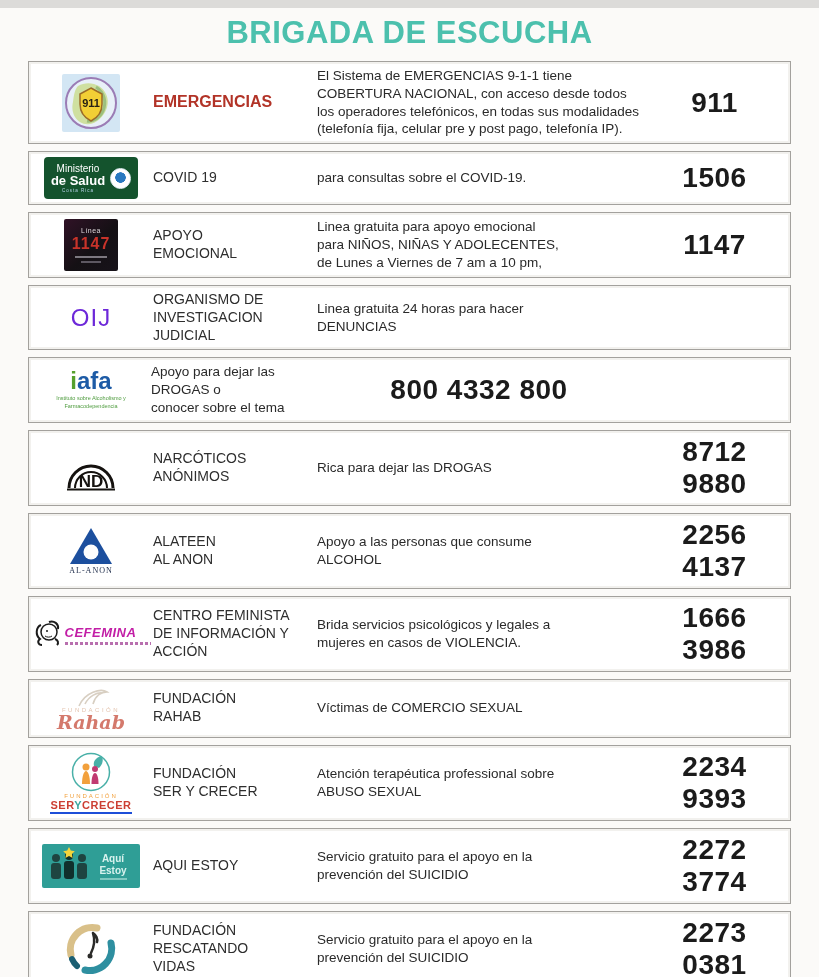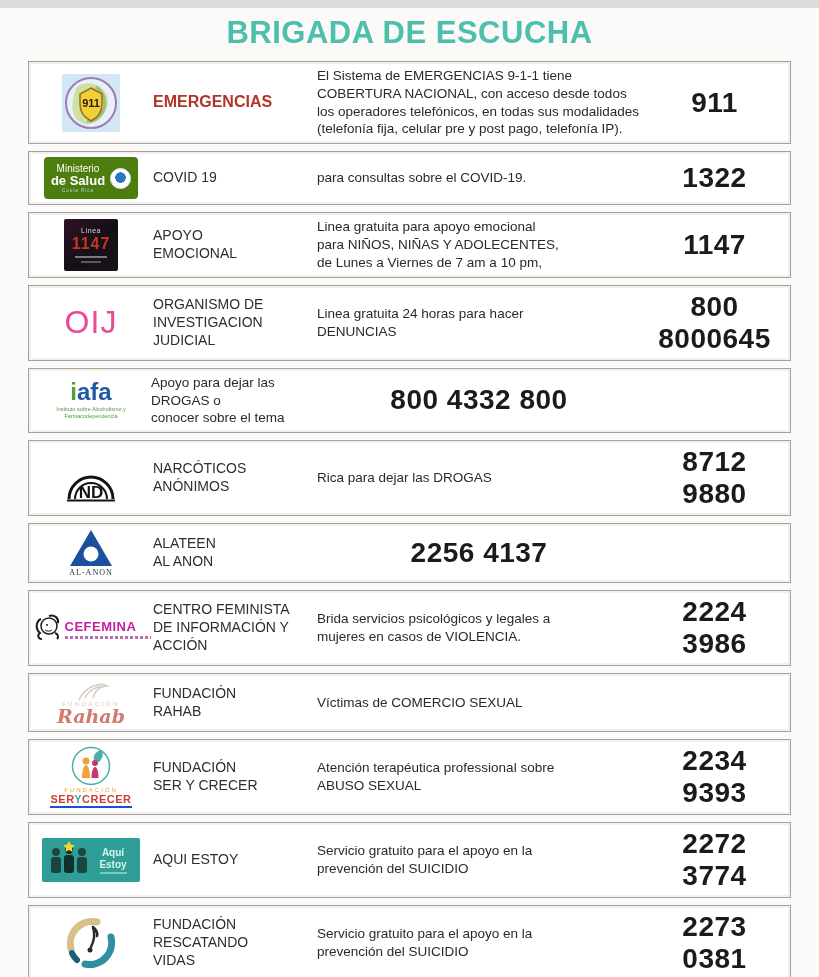--- a/index.html
+++ b/index.html
@@ -20,47 +20,47 @@
     padding:5px 8px;min-height:44px;box-sizing:border-box;
   }
   .logo-cell{display:flex;align-items:center;justify-content:center;}
   .name-cell{font-size:14px;color:#2e2e2e;line-height:1.28;white-space:pre-line;padding-left:8px;}
   .desc-cell{font-size:13.5px;color:#2a2a2a;line-height:1.32;white-space:pre-line;padding-left:6px;}
   .num-cell{font-size:28px;font-weight:600;color:#1b1b1b;letter-spacing:.5px;text-align:center;}
 
   
   .lg{display:flex;flex-direction:column;align-items:center;justify-content:center;}
 
-  .lg-minsalud{flex-direction:row;width:94px;height:42px;background:#4d7c0f;border-radius:4px;gap:5px;color:#fff;}
+  .lg-minsalud{flex-direction:row;width:94px;height:42px;background:#14532d;border-radius:4px;gap:5px;color:#fff;}
   .ms-text{display:flex;flex-direction:column;align-items:center;line-height:1;}
   .ms-l1{font-size:10px;}
   .ms-l2{font-size:13px;font-weight:bold;}
   .ms-sub{font-size:4.5px;color:#bcd7ee;margin-top:2px;letter-spacing:1px;}
   .ms-emblem{width:19px;height:19px;border-radius:50%;flex:none;
     background:radial-gradient(circle at 50% 45%, #2a79c0 0 5px, #fff 5.5px 100%);
     border:1.5px solid #e8f2fa;}
 
   .lg-1147{width:54px;height:52px;border-radius:2px;
     background:linear-gradient(135deg,#301226 0%,#141014 55%,#17131a 100%);
     gap:1px;}
   .l47-top{font-size:7px;color:#dcd7da;letter-spacing:.5px;}
   .l47-num{font-size:16px;font-weight:bold;color:#c8332a;letter-spacing:1px;}
   .l47-bar{width:32px;height:2px;background:#7d7880;margin-top:2px;}
   .l47-bar.short{width:20px;margin-top:2px;background:#5d5862;}
 
-  .lg-text span{font-size:32px;color:#ec4899;letter-spacing:1px;}
+  .lg-text span{font-size:24px;color:#6d28d9;letter-spacing:1px;}
 
   .iafa-word{font-size:24px;font-weight:bold;line-height:1;}
   .iafa-i{color:#56a02d;}
   .iafa-rest{color:#1d5ba6;}
   .iafa-sub{font-size:5.5px;color:#4f9c3f;width:95px;text-align:center;line-height:1.4;margin-top:2px;}
 
   .alanon-label{font-family:Liberation Serif, serif;font-size:8px;letter-spacing:1px;color:#22304d;margin-top:1px;}
 
-  .lg-cefemina{flex-direction:row;gap:3px;align-items:flex-start;}
+  .lg-cefemina{flex-direction:row;gap:3px;align-items:flex-start;font-style:italic;}
   .cef-right{display:flex;flex-direction:column;gap:2px;padding-top:6px;}
   .cef-name{color:#c21ea6;font-weight:bold;font-size:13px;letter-spacing:.5px;}
   .cef-sub{width:86px;height:3px;background:repeating-linear-gradient(90deg,#b86fae 0 3px,transparent 3px 5px);}
 
   .rahab-top{font-size:6px;letter-spacing:2.5px;color:#e3c3ae;margin-top:-2px;}
   .rahab-script{font-family:"DejaVu Serif",serif;font-style:italic;font-weight:bold;font-size:19px;color:#d4796c;line-height:1;}
 
   .syc-top{font-size:6px;letter-spacing:2px;color:#f2a03c;margin-top:1px;}
   .syc-main{font-size:11px;font-weight:bold;color:#cc3f33;letter-spacing:.5px;border-bottom:2px solid #1d4ed8;padding-bottom:1px;}
   .syc-y{color:#3aa8a0;}
@@ -98,21 +98,21 @@
       <div class="ms-text">
         <span class="ms-l1">Ministerio</span>
         <span class="ms-l2">de Salud</span>
         <span class="ms-sub">Costa Rica</span>
       </div>
       <span class="ms-emblem"></span>
     </div>
         </div>
     <div class="cell name-cell">COVID 19</div>
     <div class="cell desc-cell">para consultas sobre el COVID-19.</div>
-    <div class="cell num-cell">1322</div>
+    <div class="cell num-cell">1506</div>
   </section>
 
   <section class="row">
     <div class="cell logo-cell">
     <div class="lg lg-1147">
       <span class="l47-top">Línea</span>
       <span class="l47-num">1147</span>
       <span class="l47-bar"></span>
       <span class="l47-bar short"></span>
     </div>
@@ -129,21 +129,20 @@
     <div class="cell logo-cell">
     <div class="lg lg-text">
       <span>OIJ</span>
     </div>
         </div>
     <div class="cell name-cell">ORGANISMO DE
 INVESTIGACION
 JUDICIAL</div>
     <div class="cell desc-cell">Linea gratuita 24 horas para hacer
 DENUNCIAS</div>
-    <div class="cell num-cell">800 8000645</div>
   </section>
 
   <section class="row">
     <div class="cell logo-cell">
     <div class="lg">
       <div class="iafa-word"><span class="iafa-i">i</span><span class="iafa-rest">afa</span></div>
       <div class="iafa-sub">Instituto sobre Alcoholismo y Farmacodependencia</div>
     </div>
         </div>
     <div class="cell desc-cell">Apoyo para dejar las DROGAS o
@@ -173,20 +172,22 @@
     <div class="lg">
       <svg width="44" height="38" viewBox="0 0 44 38">
         <polygon points="22,1 43,37 1,37" fill="#1c4f9e"></polygon>
         <circle cx="22" cy="25" r="7.5" fill="#fdfdfd"></circle>
       </svg>
       <span class="alanon-label">AL-ANON</span>
     </div>
         </div>
     <div class="cell name-cell">ALATEEN
 AL ANON</div>
+    <div class="cell desc-cell">Apoyo a las personas que consume
+ALCOHOL</div>
     <div class="cell num-cell">2256 4137</div>
   </section>
 
   <section class="row">
     <div class="cell logo-cell">
     <div class="lg lg-cefemina">
       <svg width="30" height="30" viewBox="0 0 30 30">
         <circle cx="17" cy="13" r="8" fill="#fff" stroke="#1b1b1b" stroke-width="1.5"></circle>
         <path d="M9 6 C4 8 3 16 8 20 C5 22 6 26 10 26 M17 3 C22 1 27 5 26 10 M23 20 c3 1 4 4 2 6" fill="none" stroke="#1b1b1b" stroke-width="2"></path>
         <circle cx="15" cy="12" r="1" fill="#1b1b1b"></circle>
@@ -196,21 +197,21 @@
         <span class="cef-name">CEFEMINA</span>
         <span class="cef-sub"></span>
       </div>
     </div>
         </div>
     <div class="cell name-cell">CENTRO FEMINISTA
 DE INFORMACIÓN Y
 ACCIÓN</div>
     <div class="cell desc-cell">Brida servicios psicológicos y legales a
 mujeres en casos de VIOLENCIA.</div>
-    <div class="cell num-cell">2224 3986</div>
+    <div class="cell num-cell">1666 3986</div>
   </section>
 
   <section class="row">
     <div class="cell logo-cell">
     <div class="lg">
       <svg width="40" height="24" viewBox="0 0 40 24">
         <path d="M8 21 C14 7 30 3 36 7 C30 7 24 11 22 19 M14 19 C18 11 26 7 32 8" fill="none" stroke="#d8cfc2" stroke-width="1.6"></path>
       </svg>
       <span class="rahab-top">FUNDACIÓN</span>
       <span class="rahab-script">Rahab</span>

